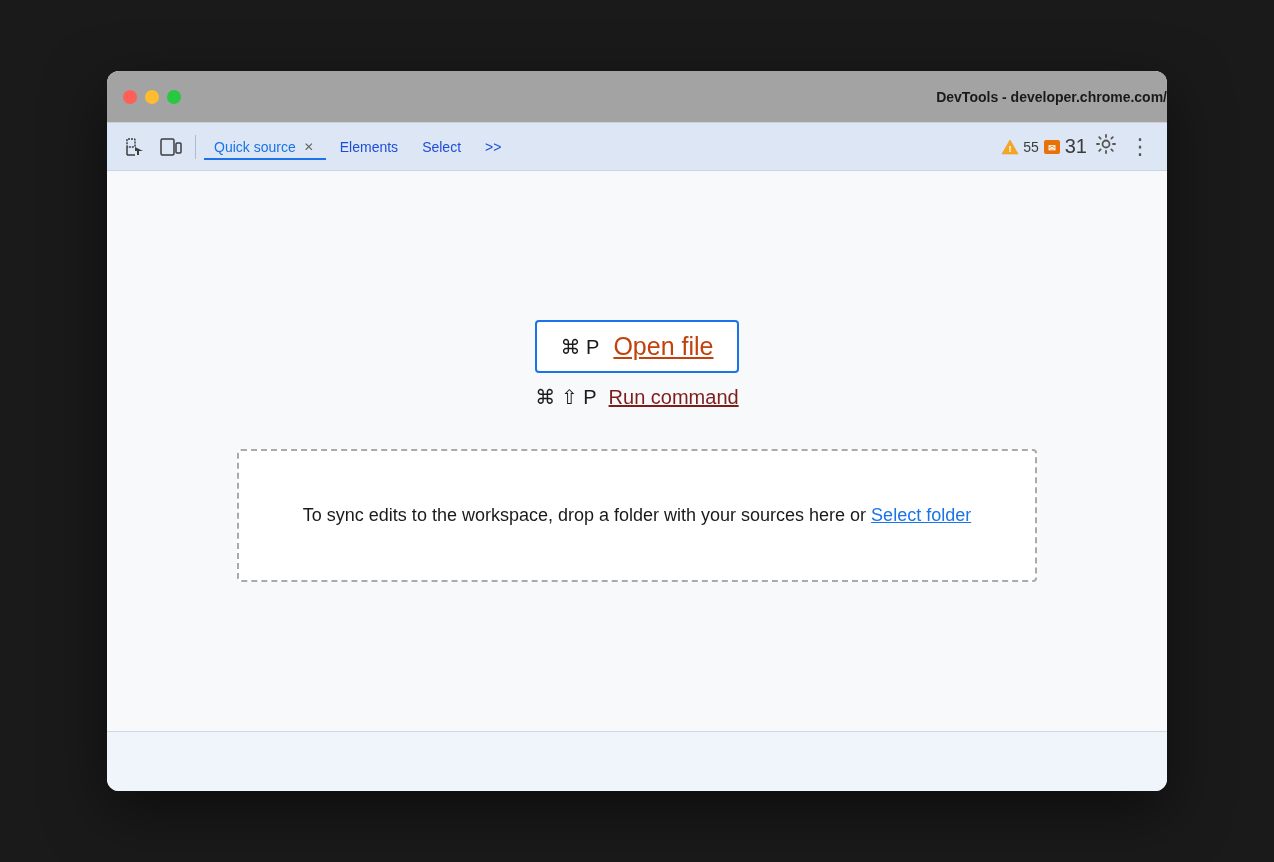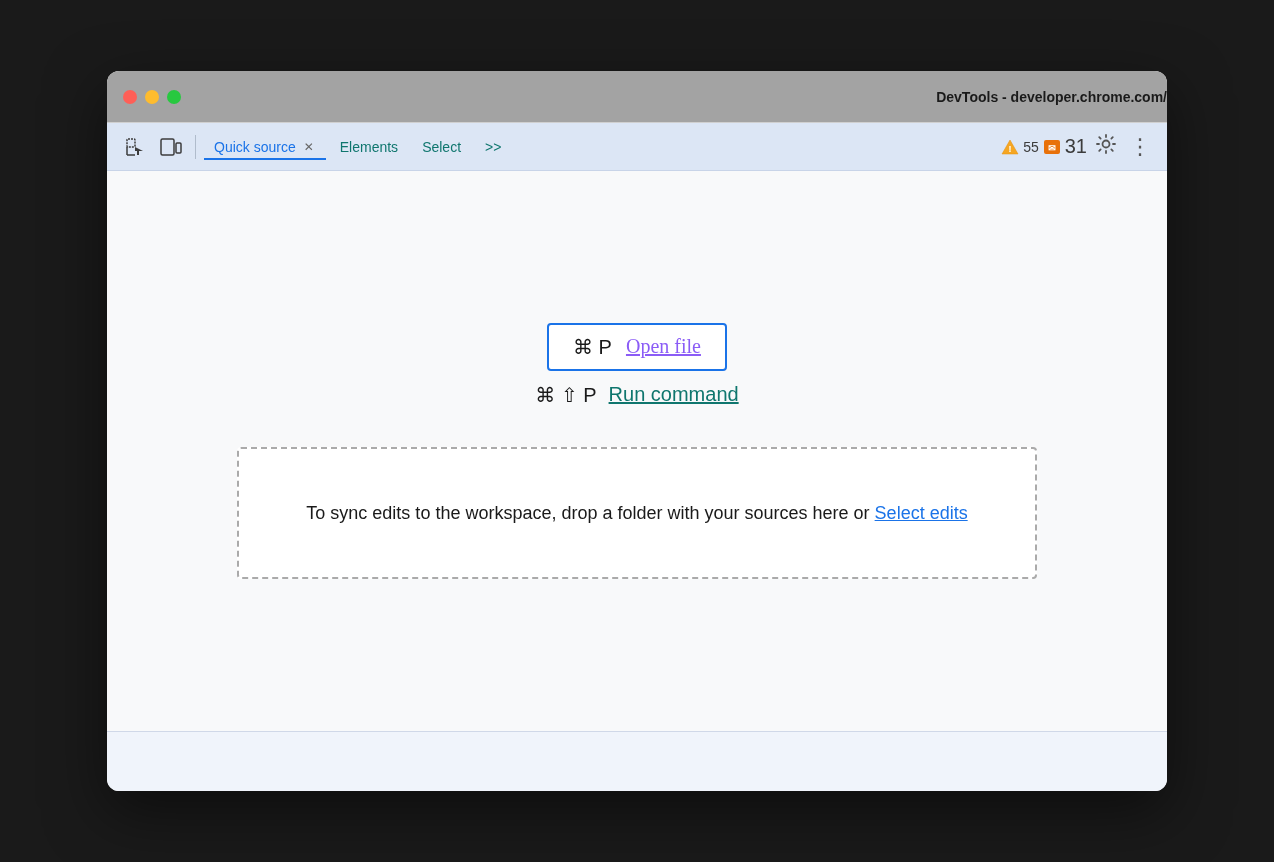--- a/index.html
+++ b/index.html
@@ -81,21 +81,21 @@
     }
 
     .tab {
       display: flex;
       align-items: center;
       gap: 6px;
       padding: 4px 10px;
       border-radius: 4px;
       cursor: pointer;
       font-size: 14px;
-      color: #0f766e;
+      color: #1d4ed8;
       white-space: nowrap;
     }
 
     .tab.active {
       color: #1a73e8;
       border-bottom: 2px solid #1a73e8;
       border-radius: 0;
       padding-bottom: 2px;
     }
 
@@ -155,44 +155,43 @@
 
     .shortcut-keys {
       font-size: 20px;
       color: #1a1a1a;
       display: flex;
       align-items: center;
       gap: 4px;
     }
 
     .shortcut-link {
-      color: #8b5cf6;
-      font-size: 20px;
+      color: #c2410c;
+      font-size: 25px;
       text-decoration: underline;
       cursor: pointer;
-      font-family: Liberation Serif, serif;
     }
 
     .shortcut-row2 {
       display: flex;
       align-items: center;
       gap: 12px;
       margin-bottom: 40px;
     }
 
     .shortcut-keys2 {
       font-size: 20px;
       color: #1a1a1a;
       display: flex;
       align-items: center;
       gap: 4px;
     }
 
     .shortcut-link2 {
-      color: #0f766e;
+      color: #7f1d1d;
       font-size: 20px;
       text-decoration: underline;
       cursor: pointer;
     }
 
     
     .drop-zone {
       border: 2px dashed #aaa;
       border-radius: 4px;
       width: 800px;
@@ -308,21 +307,21 @@
       </div>
     </div>
 
     <div class="shortcut-row2">
       <span class="shortcut-keys2">⌘ ⇧ P</span>
       <a class="shortcut-link2">Run command</a>
     </div>
 
     <div class="drop-zone">
       <p class="drop-text">
-        <span>To sync edits to the workspace, drop a folder with your sources here or </span><a class="drop-link">Select edits</a>
+        <span>To sync edits to the workspace, drop a folder with your sources here or </span><a class="drop-link">Select folder</a>
       </p>
     </div>
 
   </div>
 
   <div class="bottom-panel"></div>
 
 </div>
 
 </body></html>

